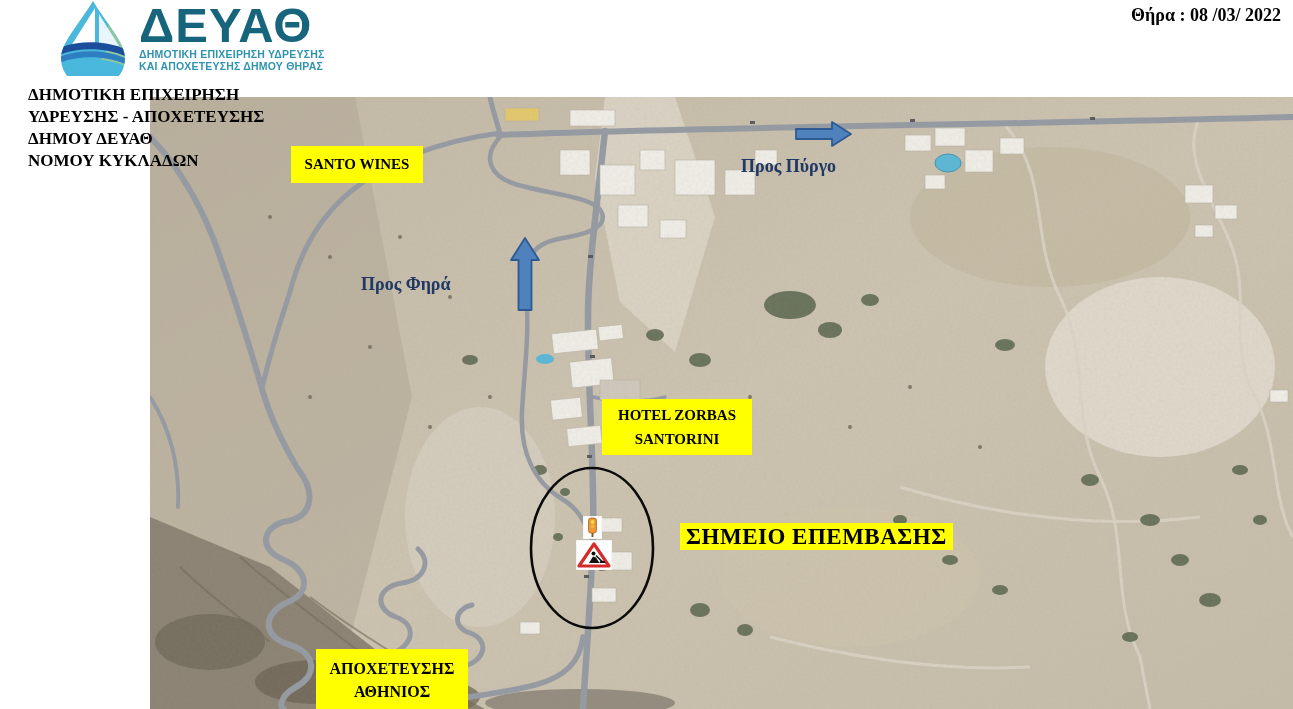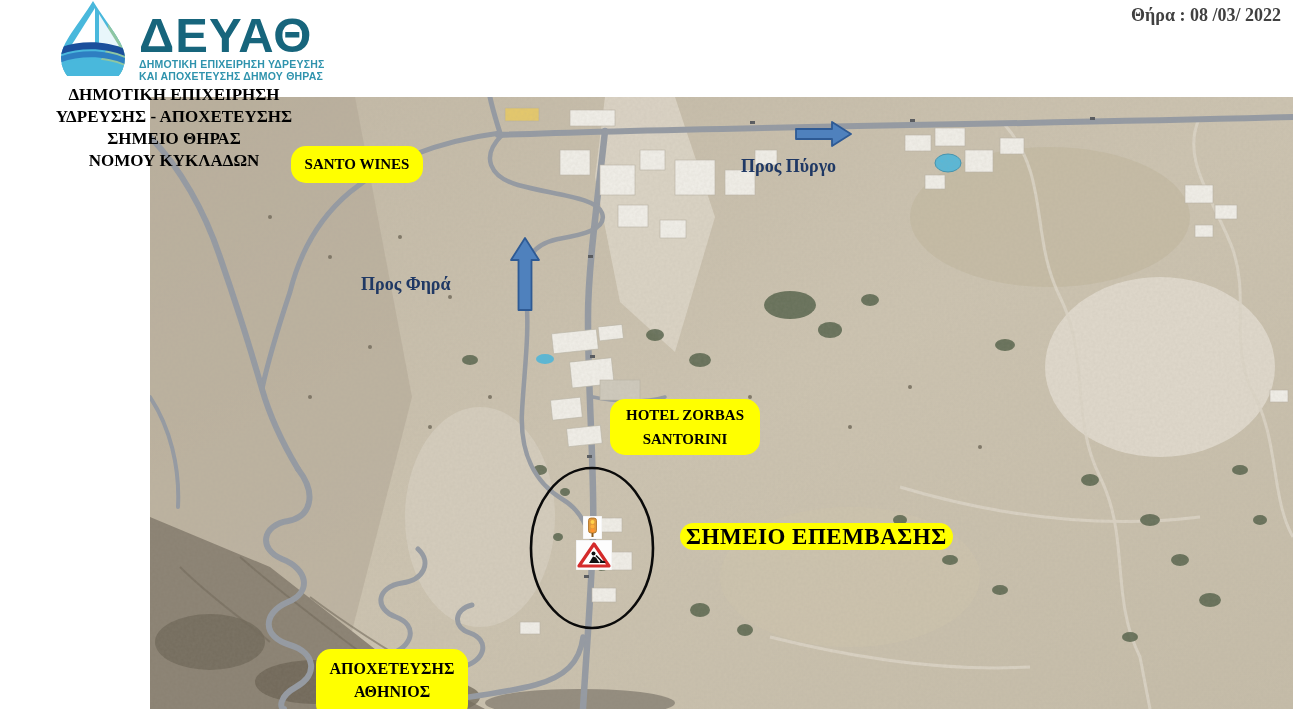--- a/index.html
+++ b/index.html
@@ -3,49 +3,49 @@
 <meta charset="utf-8">
 <style>
   html,body{margin:0;padding:0;}
   body{
     width:1293px;height:709px;position:relative;overflow:hidden;background:#ffffff;
     font-family:"Liberation Serif","DejaVu Serif",serif;
   }
   
   .hdr-logo{position:absolute;left:55px;top:0;display:flex;align-items:flex-start;z-index:6;}
   .logo-drop{width:76px;height:76px;flex:0 0 auto;}
-  .logo-text{margin-left:8px;padding-top:12px;}
+  .logo-text{margin-left:8px;padding-top:2px;}
   .logo-acronym{
     font-family:"Liberation Sans","DejaVu Sans",sans-serif;font-weight:bold;
     font-size:49px;line-height:46px;color:#17657c;letter-spacing:1px;
   }
   .logo-sub{
     font-family:"Liberation Sans","DejaVu Sans",sans-serif;
     font-size:10.5px;line-height:12px;color:#2f93ad;letter-spacing:.2px;font-weight:bold;
   }
   .org-block{
-    position:absolute;left:28px;top:84px;width:292px;text-align:center;
+    position:absolute;left:28px;top:84px;width:292px;
     font-weight:bold;font-size:17px;line-height:22px;color:#000;z-index:6;
   }
   .date-block{
     position:absolute;right:12px;top:4px;text-align:right;
-    font-weight:bold;font-size:18px;line-height:23px;color:#404040;z-index:6;
+    font-weight:bold;font-size:18px;line-height:23px;color:#000000;z-index:6;
   }
   
   .map{
     position:absolute;left:150px;top:97px;width:1143px;height:612px;
     overflow:hidden;background:#c9bfac;z-index:1;
   }
   .map svg.base{position:absolute;left:0;top:0;display:block;}
   .ylabel{
     position:absolute;background:#ffff00;color:#000;font-weight:bold;
-    text-align:center;z-index:4;box-sizing:border-box;border-radius:15px;
+    text-align:center;z-index:4;box-sizing:border-box;
   }
   #lbl-santo{left:141px;top:49px;width:132px;height:37px;font-size:15px;line-height:37px;}
-  #lbl-hotel{left:452px;top:302px;width:150px;height:56px;font-size:15px;line-height:24px;padding-top:4px;margin-left:8px;}
+  #lbl-hotel{left:452px;top:302px;width:150px;height:56px;font-size:15px;line-height:24px;padding-top:4px;}
   #lbl-simeio{left:506px;top:426px;height:27px;font-size:23px;line-height:27px;padding:0 6px;letter-spacing:.5px;white-space:nowrap;margin-left:24px;}
   #lbl-diastavrosi{left:166px;top:552px;width:152px;height:70px;font-size:16px;line-height:23px;padding-top:8px;}
   .dirlabel{position:absolute;color:#1f3864;font-weight:bold;font-size:18px;line-height:30px;z-index:4;white-space:nowrap;}
   #lbl-pyrgo{left:591px;top:54px;}
   #lbl-fira{left:211px;top:172px;}
   .annot{position:absolute;z-index:4;}
   #arrow-pyrgo{left:645px;top:24px;}
   #arrow-fira{left:360px;top:140px;}
   #circle-annot{left:378px;top:368px;z-index:3;}
   #icon-traffic{left:433px;top:419px;}
@@ -79,21 +79,21 @@
   </div>
 </div>
 
 <div class="date-block">
   <div>Θήρα :  08 /03/ 2022</div>
 </div>
 
 <div class="org-block">
   <div>ΔΗΜΟΤΙΚΗ ΕΠΙΧΕΙΡΗΣΗ</div>
   <div>ΥΔΡΕΥΣΗΣ - ΑΠΟΧΕΤΕΥΣΗΣ</div>
-  <div>ΣΗΜΕΙΟ ΘΗΡΑΣ</div>
+  <div>ΔΗΜΟΥ ΔΕΥΑΘ</div>
   <div>ΝΟΜΟΥ ΚΥΚΛΑΔΩΝ</div>
 </div>
 
 <div class="map">
 
   <svg class="base" width="1143" height="612" viewBox="0 0 1143 612">
     <defs>
       <linearGradient id="terr" x1="0" y1="0" x2="1" y2="1">
         <stop offset="0" stop-color="#c3b9a6"></stop>
         <stop offset="0.5" stop-color="#cdc4b1"></stop>

